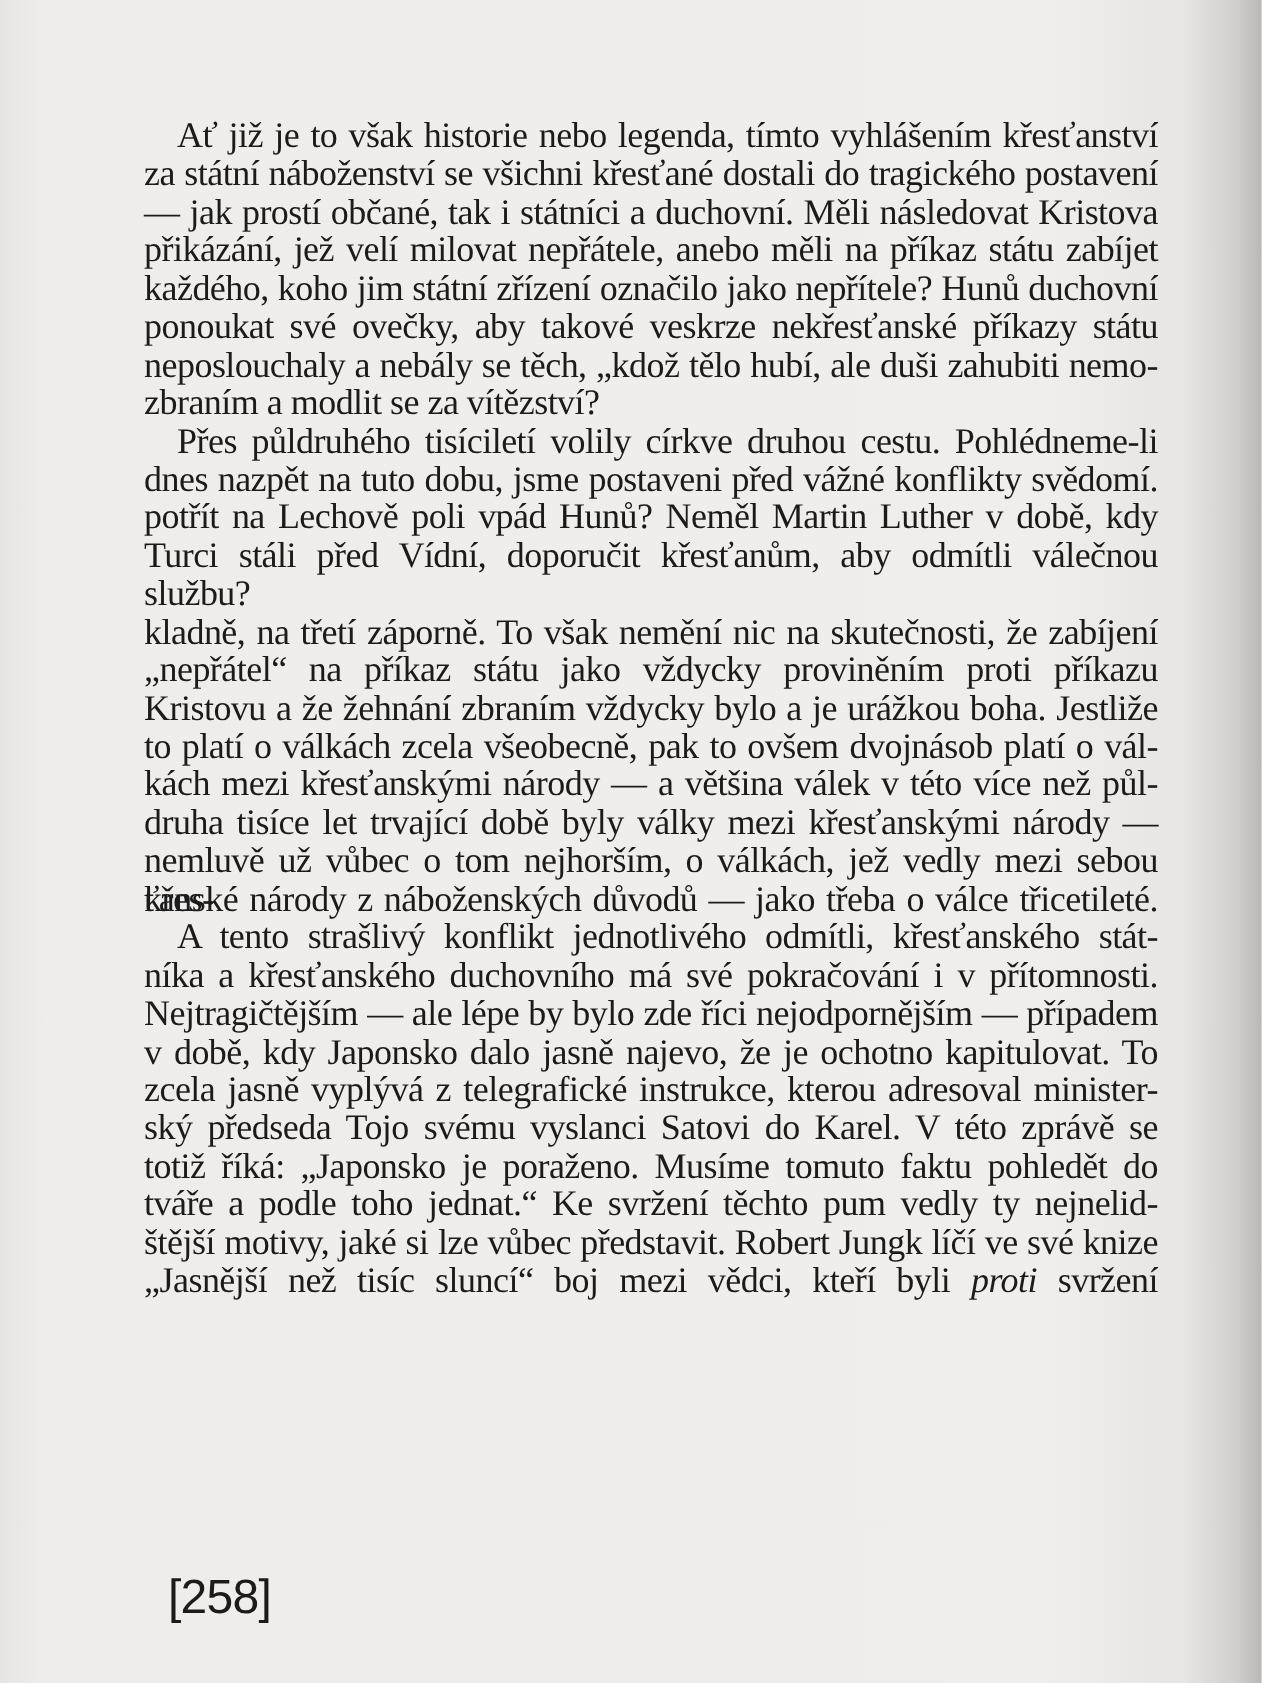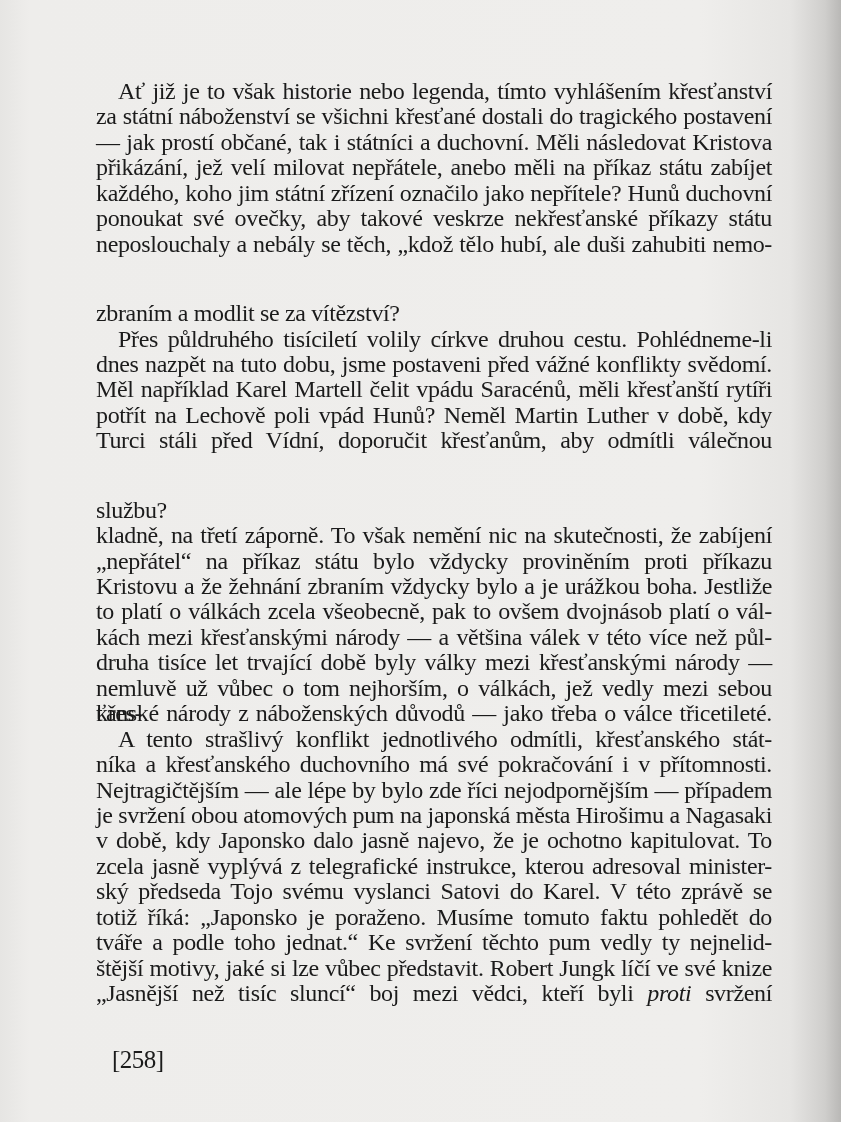--- a/index.html
+++ b/index.html
@@ -17,30 +17,30 @@
     font-family: Liberation Serif, serif;
     font-size: 24px;
     color: #1b1b1b;
     letter-spacing: -0.35px;
   }
   .line {
     display: block; height: 25.45px; line-height: 25.45px;
     text-align: justify; text-align-last: justify;
     white-space: nowrap; overflow: visible;
   }
-  .line.last { text-align-last: left; margin-top: 44px; }
+  .line.last { text-align-last: left; }
   .line.indent { padding-left: 22px; }
   .line .inner { display: inline-block; width: 100%; text-align: justify; text-align-last: justify; white-space: normal; }
   .line.last .inner { text-align-last: left; }
   .line.indent .inner { width: calc(100% - 0px); }
   em { font-style: italic; }
   .folio {
     position: absolute; left: 112px; top: 1046px;
-    font-family: Liberation Serif, serif;
-    font-size: 25px; color: #1b1b1b; letter-spacing: -0.5px;
+    font-family: Liberation Sans, sans-serif;
+    font-size: 32px; color: #1b1b1b; letter-spacing: -0.5px;
   }
 </style>
 </head>
 <body>
 
 <div class="page">
   <div class="text">
 
     <div>
       <span class="line indent"><span class="inner">Ať již je to však historie nebo legenda, tímto vyhlášením křesťanství</span></span>
@@ -49,42 +49,40 @@
       <span class="line"><span class="inner">přikázání, jež velí milovat nepřátele, anebo měli na příkaz státu zabíjet</span></span>
       <span class="line"><span class="inner">každého, koho jim státní zřízení označilo jako nepřítele? Hunů duchovní</span></span>
       <span class="line"><span class="inner">ponoukat své ovečky, aby takové veskrze nekřesťanské příkazy státu</span></span>
       <span class="line"><span class="inner">neposlouchaly a nebály se těch, „kdož tělo hubí, ale duši zahubiti nemo-</span></span>
       <span class="line last"><span class="inner">zbraním a modlit se za vítězství?</span></span>
     </div>
 
     <div>
       <span class="line indent"><span class="inner">Přes půldruhého tisíciletí volily církve druhou cestu. Pohlédneme-li</span></span>
       <span class="line"><span class="inner">dnes nazpět na tuto dobu, jsme postaveni před vážné konflikty svědomí.</span></span>
-      <span class="line"><span class="inner">Měl například Karel Martell čelit vpádu Saracénů, měli křesťanští rytíři</span></span>
       <span class="line"><span class="inner">potřít na Lechově poli vpád Hunů? Neměl Martin Luther v době, kdy</span></span>
       <span class="line"><span class="inner">Turci stáli před Vídní, doporučit křesťanům, aby odmítli válečnou</span></span>
       <span class="line last"><span class="inner">službu?</span></span>
     </div>
 
     <div>
       <span class="line"><span class="inner">kladně, na třetí záporně. To však nemění nic na skutečnosti, že zabíjení</span></span>
-      <span class="line"><span class="inner">„nepřátel“ na příkaz státu bylo vždycky proviněním proti příkazu</span></span>
+      <span class="line"><span class="inner">„nepřátel“ na příkaz státu jako vždycky proviněním proti příkazu</span></span>
       <span class="line"><span class="inner">Kristovu a že žehnání zbraním vždycky bylo a je urážkou boha. Jestliže</span></span>
       <span class="line"><span class="inner">to platí o válkách zcela všeobecně, pak to ovšem dvojnásob platí o vál-</span></span>
       <span class="line"><span class="inner">kách mezi křesťanskými národy — a většina válek v této více než půl-</span></span>
       <span class="line"><span class="inner">druha tisíce let trvající době byly války mezi křesťanskými národy —</span></span>
       <span class="line"><span class="inner">nemluvě už vůbec o tom nejhorším, o válkách, jež vedly mezi sebou křes-</span></span>
       <span class="line"><span class="inner">ťanské národy z náboženských důvodů — jako třeba o válce třicetileté.</span></span>
     </div>
 
     <div>
       <span class="line indent"><span class="inner">A tento strašlivý konflikt jednotlivého odmítli, křesťanského stát-</span></span>
       <span class="line"><span class="inner">níka a křesťanského duchovního má své pokračování i v přítomnosti.</span></span>
       <span class="line"><span class="inner">Nejtragičtějším — ale lépe by bylo zde říci nejodpornějším — případem</span></span>
-      <span class="line"><span class="inner">je svržení obou atomových pum na japonská města Hirošimu a Nagasaki</span></span>
       <span class="line"><span class="inner">v době, kdy Japonsko dalo jasně najevo, že je ochotno kapitulovat. To</span></span>
       <span class="line"><span class="inner">zcela jasně vyplývá z telegrafické instrukce, kterou adresoval minister-</span></span>
       <span class="line"><span class="inner">ský předseda Tojo svému vyslanci Satovi do Karel. V této zprávě se</span></span>
       <span class="line"><span class="inner">totiž říká: „Japonsko je poraženo. Musíme tomuto faktu pohledět do</span></span>
       <span class="line"><span class="inner">tváře a podle toho jednat.“ Ke svržení těchto pum vedly ty nejnelid-</span></span>
       <span class="line"><span class="inner">štější motivy, jaké si lze vůbec představit. Robert Jungk líčí ve své knize</span></span>
       <span class="line"><span class="inner"><span>„Jasnější než tisíc sluncí“ boj mezi vědci, kteří byli </span><em>proti</em><span> svržení</span></span></span>
     </div>
 
   </div>

